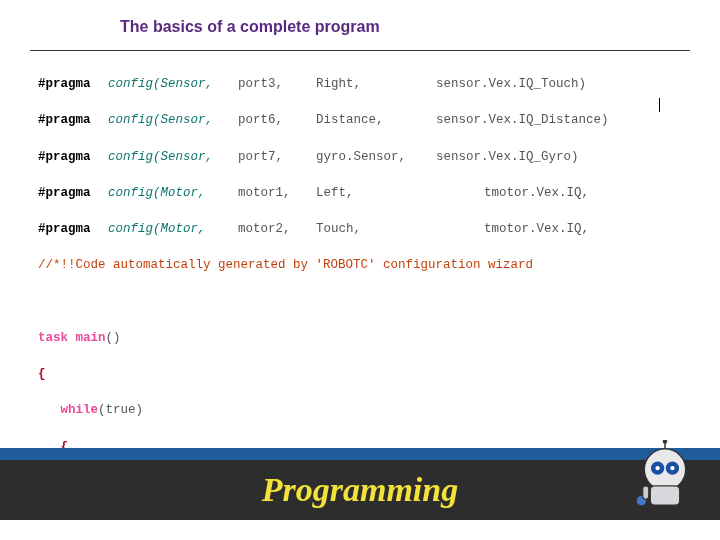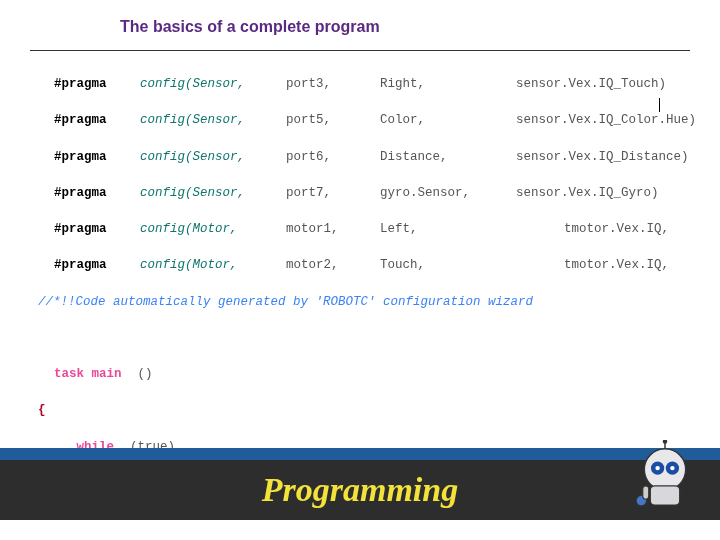--- a/index.html
+++ b/index.html
@@ -23,27 +23,27 @@
   }
   .code-block {
     font-family: "Courier New", monospace;
     font-size: 12.5px;
     line-height: 1.45;
     padding: 0 30px 0 38px;
     color: #222;
     white-space: pre;
   }
   .code-line { display: block; }
-  .seg { display: inline; margin-left: 16px; }
+  .seg { display: inline; }
   .kw-pragma { font-weight: bold; color: #000; }
   .conf { color: #0f766e; font-style: italic; }
   .arg { color: #555; }
   .sname { color: #555; }
   .stype { color: #555; }
-  .comment { color: #3b82f6; font-style: italic; }
+  .comment { color: #c2410c; }
   .kw { color: #ec4899; font-weight: bold; }
   .paren { color: #555; }
   .brace { color: #b00020; font-weight: bold; }
   .cursor {
     position: absolute;
     top: 98px;
     right: 60px;
     width: 1px;
     height: 14px;
     background: #000;
@@ -88,21 +88,20 @@
   .col5b { display:inline-block; }
 </style>
 </head>
 <body>
 
 <div class="slide-title">The basics of a complete program</div>
 <div class="hr"></div>
 
 <div class="code-block">
 <span class="code-line"><span class="kw-pragma col1 seg">#pragma</span><span class="conf col2 seg">config(Sensor,</span><span class="arg col3 seg">port3,</span><span class="sname col4 seg">Right,</span><span class="stype col5 seg">sensor.Vex.IQ_Touch)</span></span>
-<span class="code-line"><span class="kw-pragma col1 seg">#pragma</span><span class="conf col2 seg">config(Sensor,</span><span class="arg col3 seg">port5,</span><span class="sname col4 seg">Color,</span><span class="stype col5 seg">sensor.Vex.IQ_Color.Hue)</span></span>
 <span class="code-line"><span class="kw-pragma col1 seg">#pragma</span><span class="conf col2 seg">config(Sensor,</span><span class="arg col3 seg">port6,</span><span class="sname col4 seg">Distance,</span><span class="stype col5 seg">sensor.Vex.IQ_Distance)</span></span>
 <span class="code-line"><span class="kw-pragma col1 seg">#pragma</span><span class="conf col2 seg">config(Sensor,</span><span class="arg col3 seg">port7,</span><span class="sname col4 seg">gyro.Sensor,</span><span class="stype col5 seg">sensor.Vex.IQ_Gyro)</span></span>
 <span class="code-line"><span class="kw-pragma col1 seg">#pragma</span><span class="conf col2 seg">config(Motor,</span><span class="arg col3 seg">motor1,</span><span class="sname col4b seg">Left,</span><span class="stype col5b seg">tmotor.Vex.IQ,</span></span>
 <span class="code-line"><span class="kw-pragma col1 seg">#pragma</span><span class="conf col2 seg">config(Motor,</span><span class="arg col3 seg">motor2,</span><span class="sname col4b seg">Touch,</span><span class="stype col5b seg">tmotor.Vex.IQ,</span></span>
 <span class="code-line comment">//*!!Code automatically generated by 'ROBOTC' configuration wizard</span>
 <span class="code-line"> </span>
 <span class="code-line"><span class="kw seg">task main</span><span class="paren seg">()</span></span>
 <span class="code-line brace">{</span>
 <span class="code-line">   <span class="kw seg">while</span><span class="paren seg">(true)</span></span>
 <span class="code-line brace">   <span class="seg">{</span></span>

